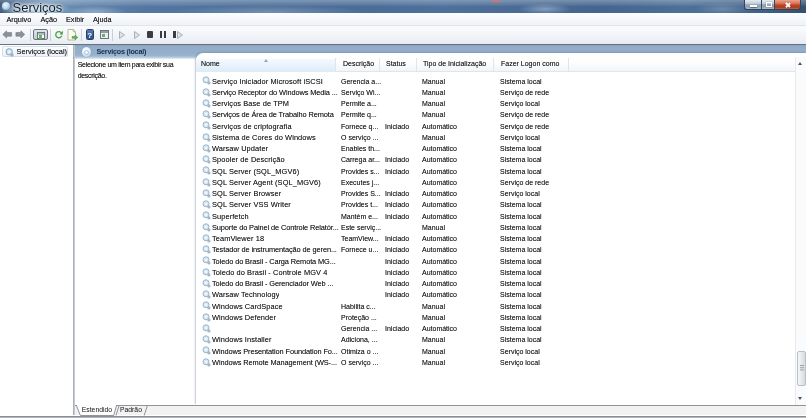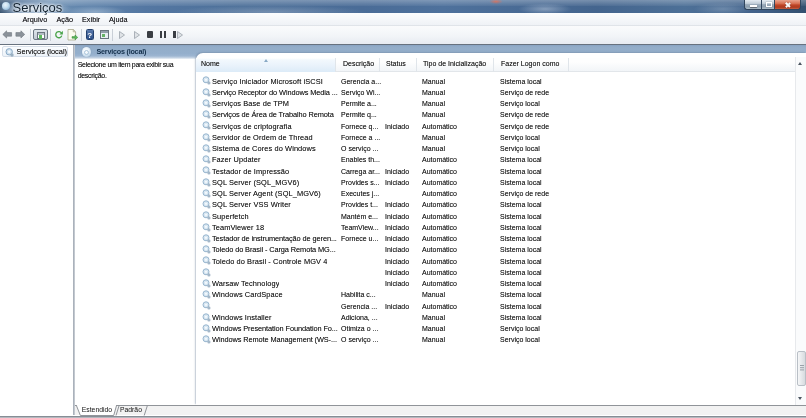--- a/index.html
+++ b/index.html
@@ -38,21 +38,21 @@
   background:linear-gradient(180deg, #e9a48e 0%, #d76f51 40%, #c04627 55%, #ad3a1e 80%, #c65f41 100%); }
 .wb .dash { position:absolute; left:5px; top:5px; width:7px; height:1.8px; background:#fff; box-shadow:0 1px 1px rgba(0,0,0,0.4);}
 .wb .sq { position:absolute; left:4px; top:2.2px; width:5.5px; height:5px; border:1.4px solid #fff; box-shadow:0 0 1px rgba(0,0,0,0.4);}
 .wb .x { position:absolute; left:9.8px; top:2px; width:5.5px; height:5.5px; }
 .wb .x:before, .wb .x:after { content:""; position:absolute; left:2.2px; top:-0.3px; width:1.6px; height:6.3px; background:#fff; box-shadow:0 0 1px rgba(60,10,0,0.5); }
 .wb .x:before { transform:rotate(45deg); } .wb .x:after { transform:rotate(-45deg); }
 
 
 #menubar { position:absolute; left:0; top:13px; width:806px; height:12.6px;
   background:linear-gradient(180deg,#fcfdfe,#eff2f6); border-bottom:1px solid #e0e4e9; }
-#menubar span { position:absolute; top:1.6px; font-size:7.3px; color:#15151a;margin-left:16px; }
+#menubar span { position:absolute; top:1.6px; font-size:7.3px; color:#15151a; }
 
 
 #toolbar { position:absolute; left:0; top:26px; width:806px; height:18px;
   background:linear-gradient(180deg,#fafbfc 0%, #f2f5f8 55%, #e7ebf1 100%); }
 .tsep { position:absolute; top:2.6px; width:1px; height:12px; background:#c9cfd7; }
 
 
 #cline { position:absolute; left:0; top:44px; width:806px; height:1.6px; background:#67727f; }
 
 
@@ -297,57 +297,45 @@
           <span class="c3">Iniciado</span>
           <span class="c4">Automático</span>
           <span class="c5">Serviço de rede</span>
         </div>
       <div class="row">
           <svg class="ic" width="9" height="9" viewBox="0 0 9 9">
             <circle cx="4" cy="3.8" r="3" fill="#d9e7f2" stroke="#97b5ce" stroke-width="1"></circle>
             <circle cx="4" cy="3.8" r="1.1" fill="#f6fafd"></circle>
             <circle cx="6.9" cy="6.9" r="1.6" fill="#a5b8c9"></circle>
           </svg>
-          <span class="c1">Servidor de Ordem de Thread</span>
-          <span class="c2">Fornece a ...</span>
-          <span class="c3"></span>
-          <span class="c4">Manual</span>
-          <span class="c5">Serviço local</span>
-        </div>
-      <div class="row">
-          <svg class="ic" width="9" height="9" viewBox="0 0 9 9">
-            <circle cx="4" cy="3.8" r="3" fill="#d9e7f2" stroke="#97b5ce" stroke-width="1"></circle>
-            <circle cx="4" cy="3.8" r="1.1" fill="#f6fafd"></circle>
-            <circle cx="6.9" cy="6.9" r="1.6" fill="#a5b8c9"></circle>
-          </svg>
           <span class="c1">Sistema de Cores do Windows</span>
           <span class="c2">O serviço ...</span>
           <span class="c3"></span>
           <span class="c4">Manual</span>
           <span class="c5">Serviço local</span>
         </div>
       <div class="row">
           <svg class="ic" width="9" height="9" viewBox="0 0 9 9">
             <circle cx="4" cy="3.8" r="3" fill="#d9e7f2" stroke="#97b5ce" stroke-width="1"></circle>
             <circle cx="4" cy="3.8" r="1.1" fill="#f6fafd"></circle>
             <circle cx="6.9" cy="6.9" r="1.6" fill="#a5b8c9"></circle>
           </svg>
-          <span class="c1">Fazer Updater</span>
+          <span class="c1">Warsaw Updater</span>
           <span class="c2">Enables th...</span>
           <span class="c3"></span>
           <span class="c4">Automático</span>
           <span class="c5">Sistema local</span>
         </div>
       <div class="row">
           <svg class="ic" width="9" height="9" viewBox="0 0 9 9">
             <circle cx="4" cy="3.8" r="3" fill="#d9e7f2" stroke="#97b5ce" stroke-width="1"></circle>
             <circle cx="4" cy="3.8" r="1.1" fill="#f6fafd"></circle>
             <circle cx="6.9" cy="6.9" r="1.6" fill="#a5b8c9"></circle>
           </svg>
-          <span class="c1">Testador de Impressão</span>
+          <span class="c1">Spooler de Descrição</span>
           <span class="c2">Carrega ar...</span>
           <span class="c3">Iniciado</span>
           <span class="c4">Automático</span>
           <span class="c5">Sistema local</span>
         </div>
       <div class="row">
           <svg class="ic" width="9" height="9" viewBox="0 0 9 9">
             <circle cx="4" cy="3.8" r="3" fill="#d9e7f2" stroke="#97b5ce" stroke-width="1"></circle>
             <circle cx="4" cy="3.8" r="1.1" fill="#f6fafd"></circle>
             <circle cx="6.9" cy="6.9" r="1.6" fill="#a5b8c9"></circle>
@@ -369,20 +357,32 @@
           <span class="c3"></span>
           <span class="c4">Automático</span>
           <span class="c5">Serviço de rede</span>
         </div>
       <div class="row">
           <svg class="ic" width="9" height="9" viewBox="0 0 9 9">
             <circle cx="4" cy="3.8" r="3" fill="#d9e7f2" stroke="#97b5ce" stroke-width="1"></circle>
             <circle cx="4" cy="3.8" r="1.1" fill="#f6fafd"></circle>
             <circle cx="6.9" cy="6.9" r="1.6" fill="#a5b8c9"></circle>
           </svg>
+          <span class="c1">SQL Server Browser</span>
+          <span class="c2">Provides S...</span>
+          <span class="c3">Iniciado</span>
+          <span class="c4">Automático</span>
+          <span class="c5">Serviço local</span>
+        </div>
+      <div class="row">
+          <svg class="ic" width="9" height="9" viewBox="0 0 9 9">
+            <circle cx="4" cy="3.8" r="3" fill="#d9e7f2" stroke="#97b5ce" stroke-width="1"></circle>
+            <circle cx="4" cy="3.8" r="1.1" fill="#f6fafd"></circle>
+            <circle cx="6.9" cy="6.9" r="1.6" fill="#a5b8c9"></circle>
+          </svg>
           <span class="c1">SQL Server VSS Writer</span>
           <span class="c2">Provides t...</span>
           <span class="c3">Iniciado</span>
           <span class="c4">Automático</span>
           <span class="c5">Sistema local</span>
         </div>
       <div class="row">
           <svg class="ic" width="9" height="9" viewBox="0 0 9 9">
             <circle cx="4" cy="3.8" r="3" fill="#d9e7f2" stroke="#97b5ce" stroke-width="1"></circle>
             <circle cx="4" cy="3.8" r="1.1" fill="#f6fafd"></circle>
@@ -393,20 +393,32 @@
           <span class="c3">Iniciado</span>
           <span class="c4">Automático</span>
           <span class="c5">Sistema local</span>
         </div>
       <div class="row">
           <svg class="ic" width="9" height="9" viewBox="0 0 9 9">
             <circle cx="4" cy="3.8" r="3" fill="#d9e7f2" stroke="#97b5ce" stroke-width="1"></circle>
             <circle cx="4" cy="3.8" r="1.1" fill="#f6fafd"></circle>
             <circle cx="6.9" cy="6.9" r="1.6" fill="#a5b8c9"></circle>
           </svg>
+          <span class="c1 t">Suporte do Painel de Controle Relatór...</span>
+          <span class="c2">Este serviç...</span>
+          <span class="c3"></span>
+          <span class="c4">Manual</span>
+          <span class="c5">Sistema local</span>
+        </div>
+      <div class="row">
+          <svg class="ic" width="9" height="9" viewBox="0 0 9 9">
+            <circle cx="4" cy="3.8" r="3" fill="#d9e7f2" stroke="#97b5ce" stroke-width="1"></circle>
+            <circle cx="4" cy="3.8" r="1.1" fill="#f6fafd"></circle>
+            <circle cx="6.9" cy="6.9" r="1.6" fill="#a5b8c9"></circle>
+          </svg>
           <span class="c1">TeamViewer 18</span>
           <span class="c2">TeamView...</span>
           <span class="c3">Iniciado</span>
           <span class="c4">Automático</span>
           <span class="c5">Sistema local</span>
         </div>
       <div class="row">
           <svg class="ic" width="9" height="9" viewBox="0 0 9 9">
             <circle cx="4" cy="3.8" r="3" fill="#d9e7f2" stroke="#97b5ce" stroke-width="1"></circle>
             <circle cx="4" cy="3.8" r="1.1" fill="#f6fafd"></circle>
@@ -441,20 +453,21 @@
           <span class="c3">Iniciado</span>
           <span class="c4">Automático</span>
           <span class="c5">Sistema local</span>
         </div>
       <div class="row">
           <svg class="ic" width="9" height="9" viewBox="0 0 9 9">
             <circle cx="4" cy="3.8" r="3" fill="#d9e7f2" stroke="#97b5ce" stroke-width="1"></circle>
             <circle cx="4" cy="3.8" r="1.1" fill="#f6fafd"></circle>
             <circle cx="6.9" cy="6.9" r="1.6" fill="#a5b8c9"></circle>
           </svg>
+          <span class="c1 t">Toledo do Brasil - Gerenciador Web ...</span>
           <span class="c2"></span>
           <span class="c3">Iniciado</span>
           <span class="c4">Automático</span>
           <span class="c5">Sistema local</span>
         </div>
       <div class="row">
           <svg class="ic" width="9" height="9" viewBox="0 0 9 9">
             <circle cx="4" cy="3.8" r="3" fill="#d9e7f2" stroke="#97b5ce" stroke-width="1"></circle>
             <circle cx="4" cy="3.8" r="1.1" fill="#f6fafd"></circle>
             <circle cx="6.9" cy="6.9" r="1.6" fill="#a5b8c9"></circle>
@@ -466,20 +479,32 @@
           <span class="c5">Sistema local</span>
         </div>
       <div class="row">
           <svg class="ic" width="9" height="9" viewBox="0 0 9 9">
             <circle cx="4" cy="3.8" r="3" fill="#d9e7f2" stroke="#97b5ce" stroke-width="1"></circle>
             <circle cx="4" cy="3.8" r="1.1" fill="#f6fafd"></circle>
             <circle cx="6.9" cy="6.9" r="1.6" fill="#a5b8c9"></circle>
           </svg>
           <span class="c1">Windows CardSpace</span>
           <span class="c2">Habilita c...</span>
+          <span class="c3"></span>
+          <span class="c4">Manual</span>
+          <span class="c5">Sistema local</span>
+        </div>
+      <div class="row">
+          <svg class="ic" width="9" height="9" viewBox="0 0 9 9">
+            <circle cx="4" cy="3.8" r="3" fill="#d9e7f2" stroke="#97b5ce" stroke-width="1"></circle>
+            <circle cx="4" cy="3.8" r="1.1" fill="#f6fafd"></circle>
+            <circle cx="6.9" cy="6.9" r="1.6" fill="#a5b8c9"></circle>
+          </svg>
+          <span class="c1">Windows Defender</span>
+          <span class="c2">Proteção ...</span>
           <span class="c3"></span>
           <span class="c4">Manual</span>
           <span class="c5">Sistema local</span>
         </div>
       <div class="row">
           <svg class="ic" width="9" height="9" viewBox="0 0 9 9">
             <circle cx="4" cy="3.8" r="3" fill="#d9e7f2" stroke="#97b5ce" stroke-width="1"></circle>
             <circle cx="4" cy="3.8" r="1.1" fill="#f6fafd"></circle>
             <circle cx="6.9" cy="6.9" r="1.6" fill="#a5b8c9"></circle>
           </svg>

